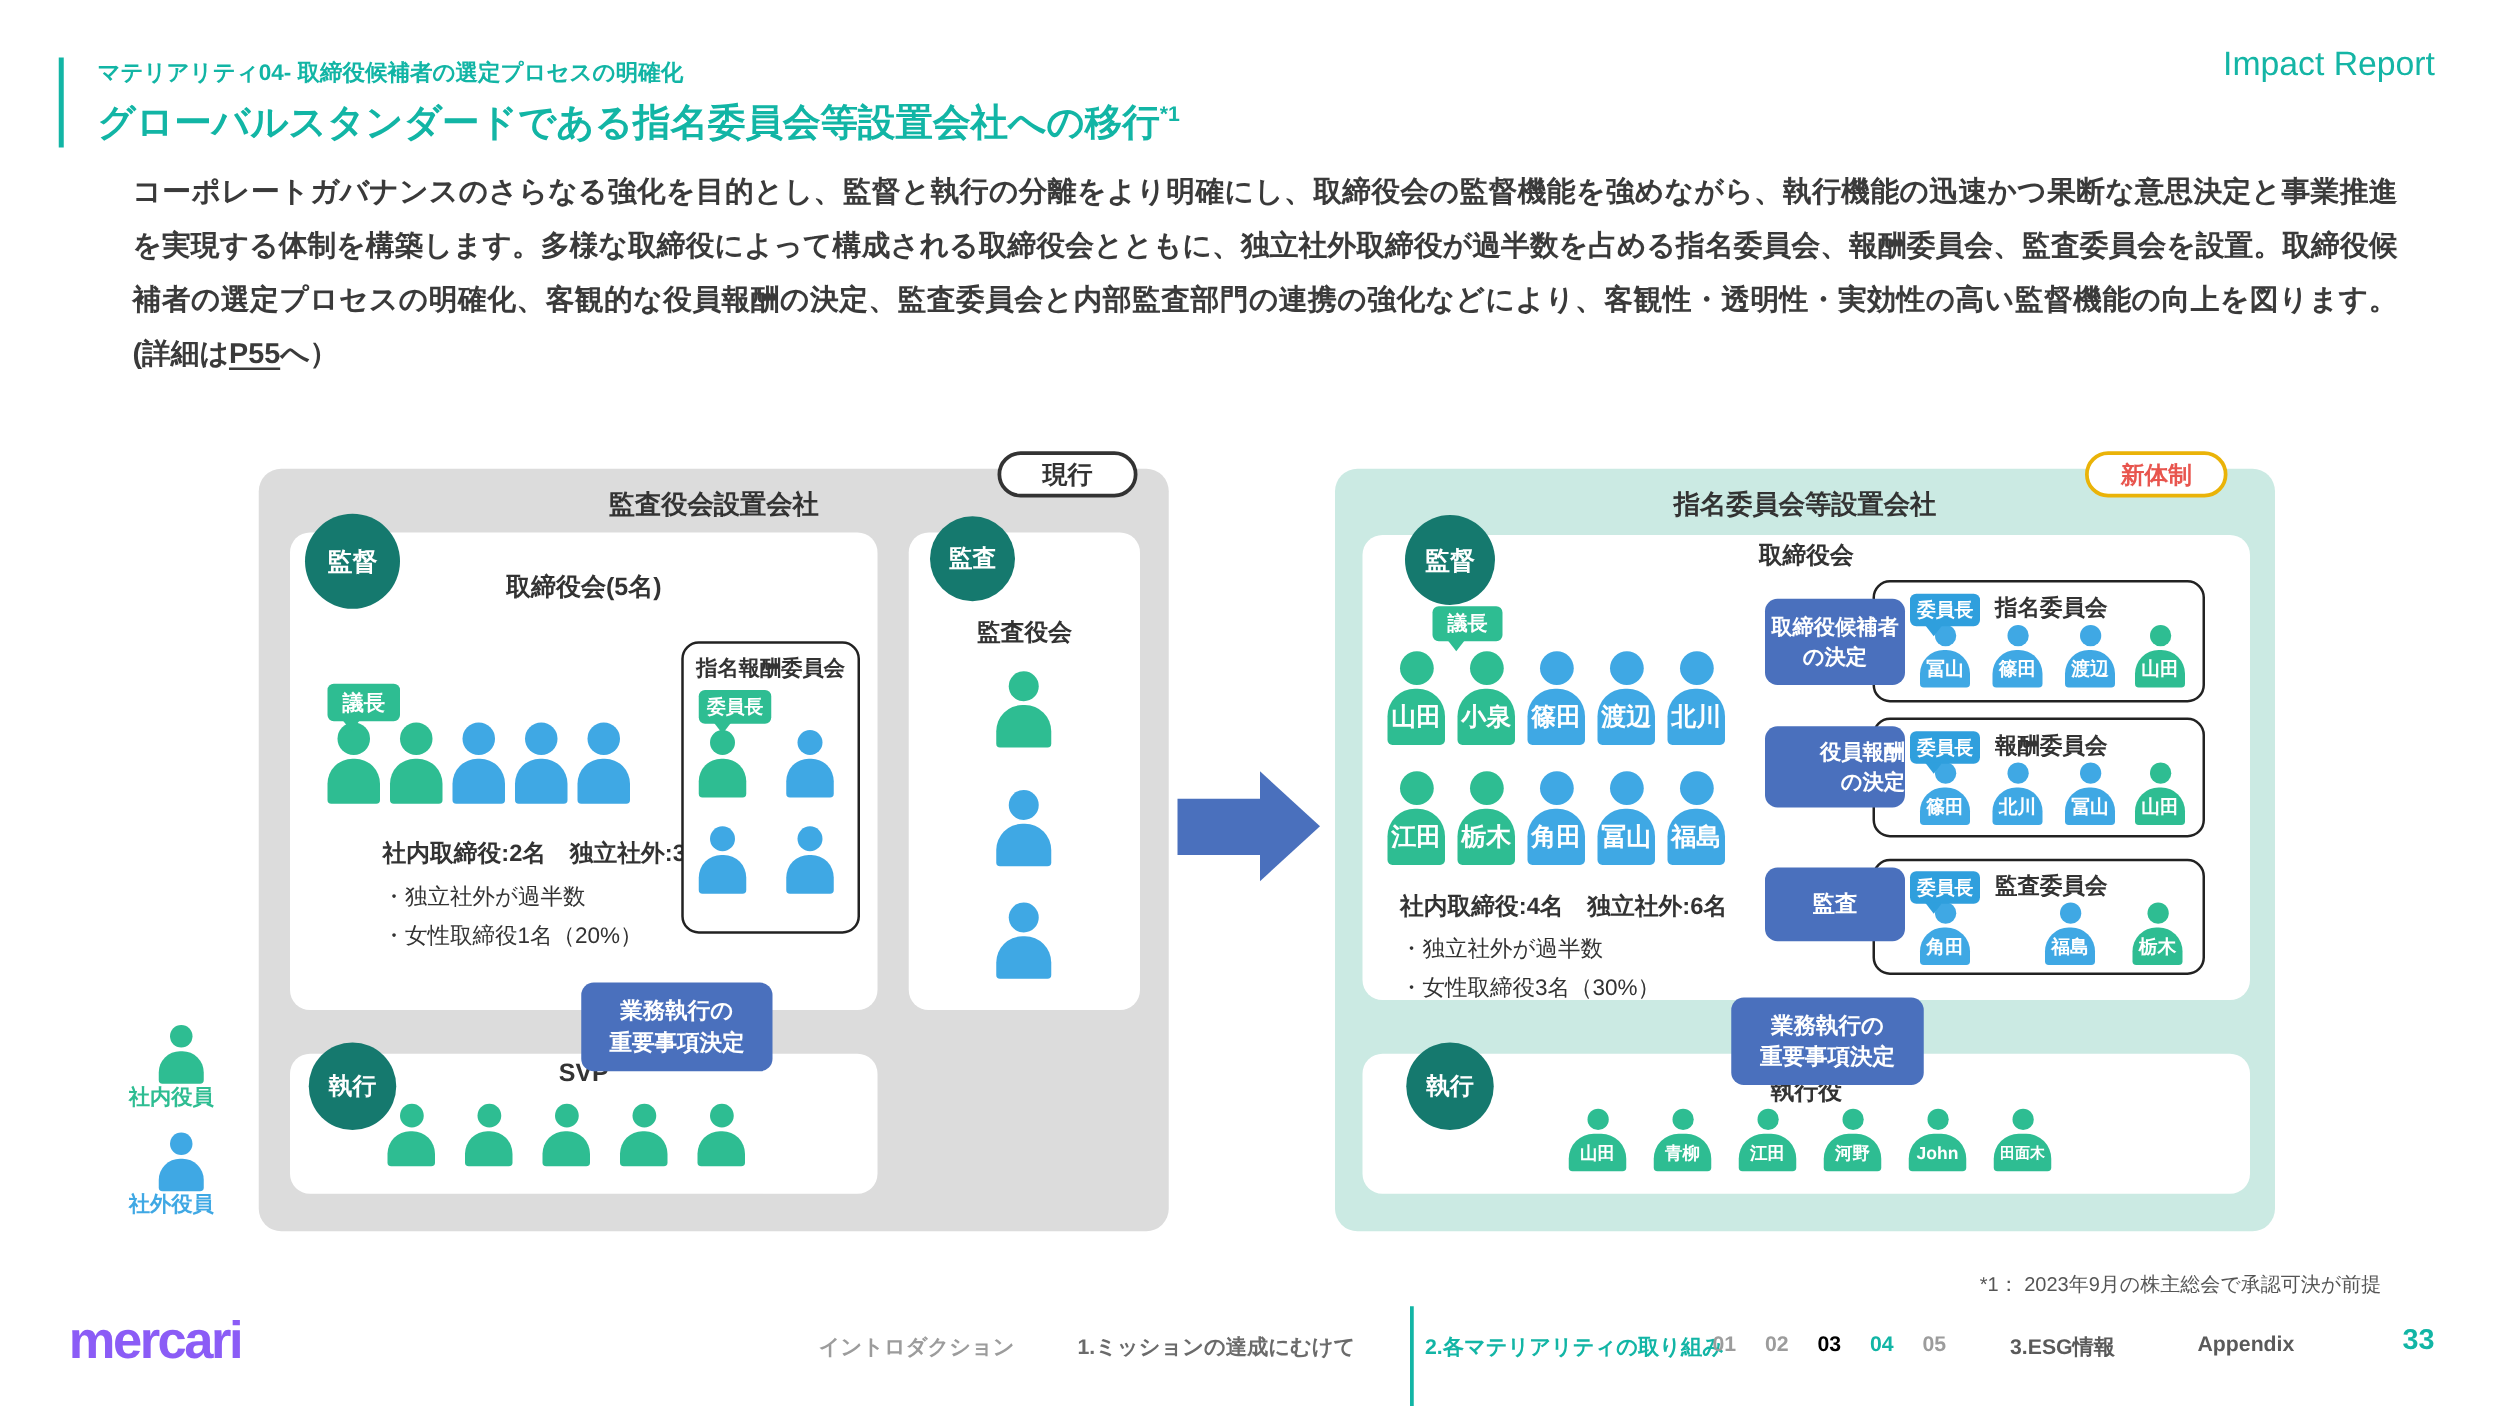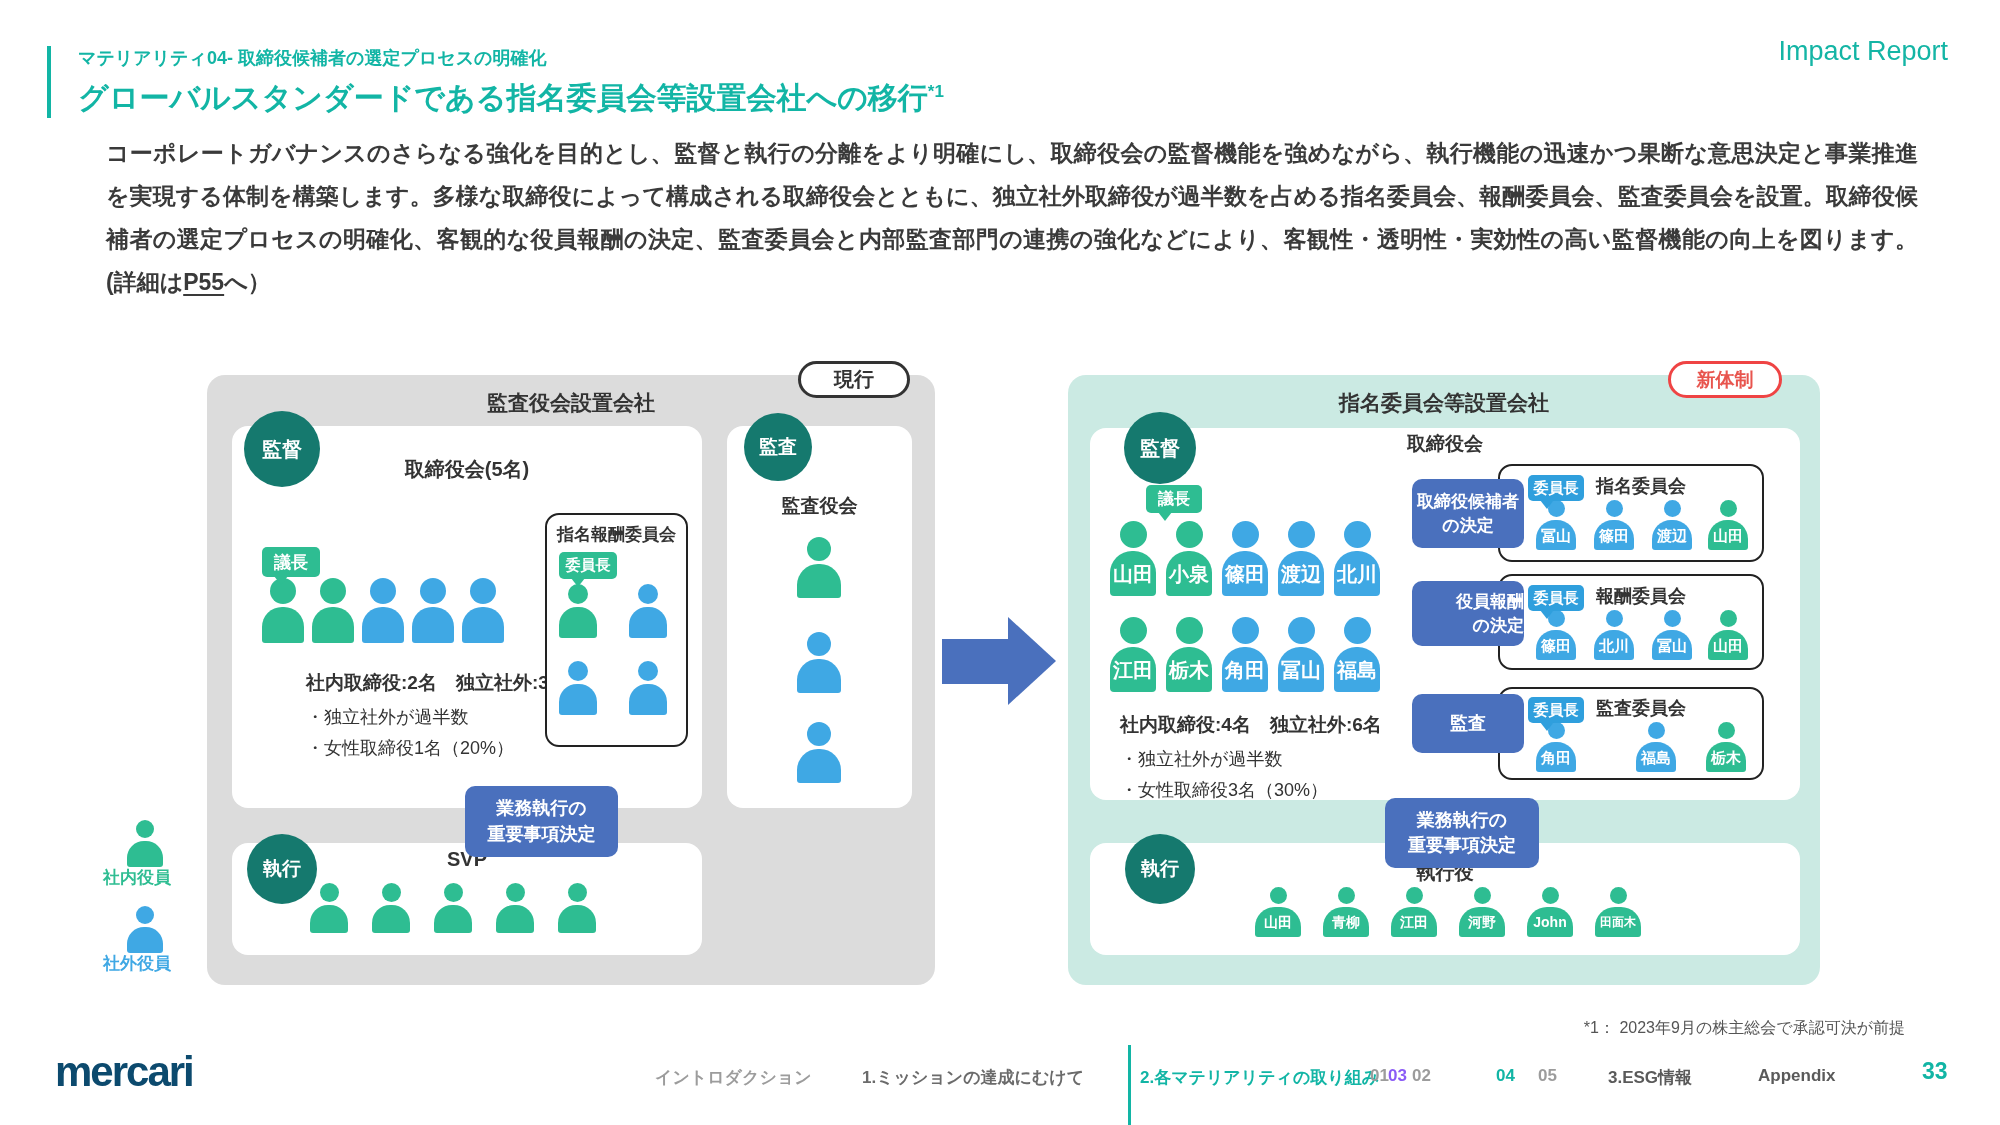--- a/index.html
+++ b/index.html
@@ -26,21 +26,21 @@
   .pL .head{width:18px;height:18px;} .pL .body{width:36px;height:26px;margin-top:3px;border-radius:17px 17px 3px 3px;}
 
   
   .tag { position:absolute; color:#fff; font-weight:bold; display:flex; align-items:center; justify-content:center; border-radius:5px; z-index:6; }
   .tag:after { content:""; position:absolute; top:100%; left:12px; margin-top:-1px; border:7px solid transparent; border-top-width:9px; }
   .tag.green { background:#2EBD92; } .tag.green:after { border-top-color:#2EBD92; }
   .tag.blue { background:#2F9FDD; } .tag.blue:after { border-top-color:#2F9FDD; }
 
   .pill { position:absolute; background:#fff; display:flex; align-items:center; justify-content:center; font-weight:bold; border-radius:999px; z-index:7; }
   .pill.cur { border:3px solid #333333; color:#333; font-size:20px; }
-  .pill.neo { border:3px solid #ef4444; color:#E8554E; font-size:19px; }
+  .pill.neo { border:3px solid #eab308; color:#E8554E; font-size:19px; }
 
   .circle { position:absolute; background:#15796E; color:#fff; border-radius:50%; display:flex; align-items:center; justify-content:center; font-weight:bold; z-index:5; font-size:20px; }
   .panel { position:absolute; background:#fff; border-radius:16px; }
   .kbox { position:absolute; background:#fff; border:2px solid #222; border-radius:14px; }
   .action { position:absolute; background:#4A70BD; color:#fff; border-radius:10px; display:flex; flex-direction:column; align-items:center; justify-content:center; font-weight:bold; font-size:18px; line-height:1.4; z-index:6; text-align:center; }
 
   .para { position:absolute; left:106px; top:132px; width:1812px; font-size:23px; line-height:43px; font-weight:bold; color:#3A3A3A; text-align:justify; }
   .para .plink { text-decoration:underline; text-underline-offset:4px; }
 
   .stats { position:absolute; color:#333; }
@@ -326,25 +326,25 @@
     <span class="head"></span>
     <span class="body">John</span>
   </div>
 <div class="person pG internal small" style="left:1595px;top:887px;">
     <span class="head"></span>
     <span class="body">田面木</span>
   </div>
 
 <div class="abs" style="left:1400px;top:1018px;width:505px;text-align:right;font-size:16px;color:#555;">*1： 2023年9月の株主総会で承認可決が前提</div>
 
-<div class="abs" style="left:55px;top:1048px;font-size:42px;font-weight:bold;letter-spacing:-2px;color:#0c4a6e;">mercari</div>
+<div class="abs" style="left:55px;top:1048px;font-size:42px;font-weight:bold;letter-spacing:-2px;color:#8b5cf6;">mercari</div>
 <div class="nav-item" style="left:655px;color:#9C9C9C;">イントロダクション</div>
 <div class="nav-item" style="left:862px;color:#6B6B6B;">1.ミッションの達成にむけて</div>
 <div class="abs" style="left:1128px;top:1045px;width:3px;height:80px;background:#12B5A5;"></div>
 <div class="nav-item" style="left:1140px;color:#12B5A5;">2.各マテリアリティの取り組み</div>
 <div class="nav-item" style="left:1370px;color:#9C9C9C;">01</div>
 <div class="nav-item" style="left:1412px;color:#9C9C9C;">02</div>
-<div class="nav-item" style="left:1388px;color:#8b5cf6;">03</div>
+<div class="nav-item" style="left:1454px;color:#000000;">03</div>
 <div class="nav-item" style="left:1496px;color:#12B5A5;">04</div>
 <div class="nav-item" style="left:1538px;color:#9C9C9C;">05</div>
 <div class="nav-item" style="left:1608px;color:#5A5A5A;text-align:right;">3.ESG情報</div>
 <div class="nav-item" style="left:1758px;color:#5A5A5A;">Appendix</div>
 <div class="abs" style="left:1922px;top:1058px;font-size:23px;font-weight:bold;color:#12B5A5;">33</div>
 
 </body></html>

